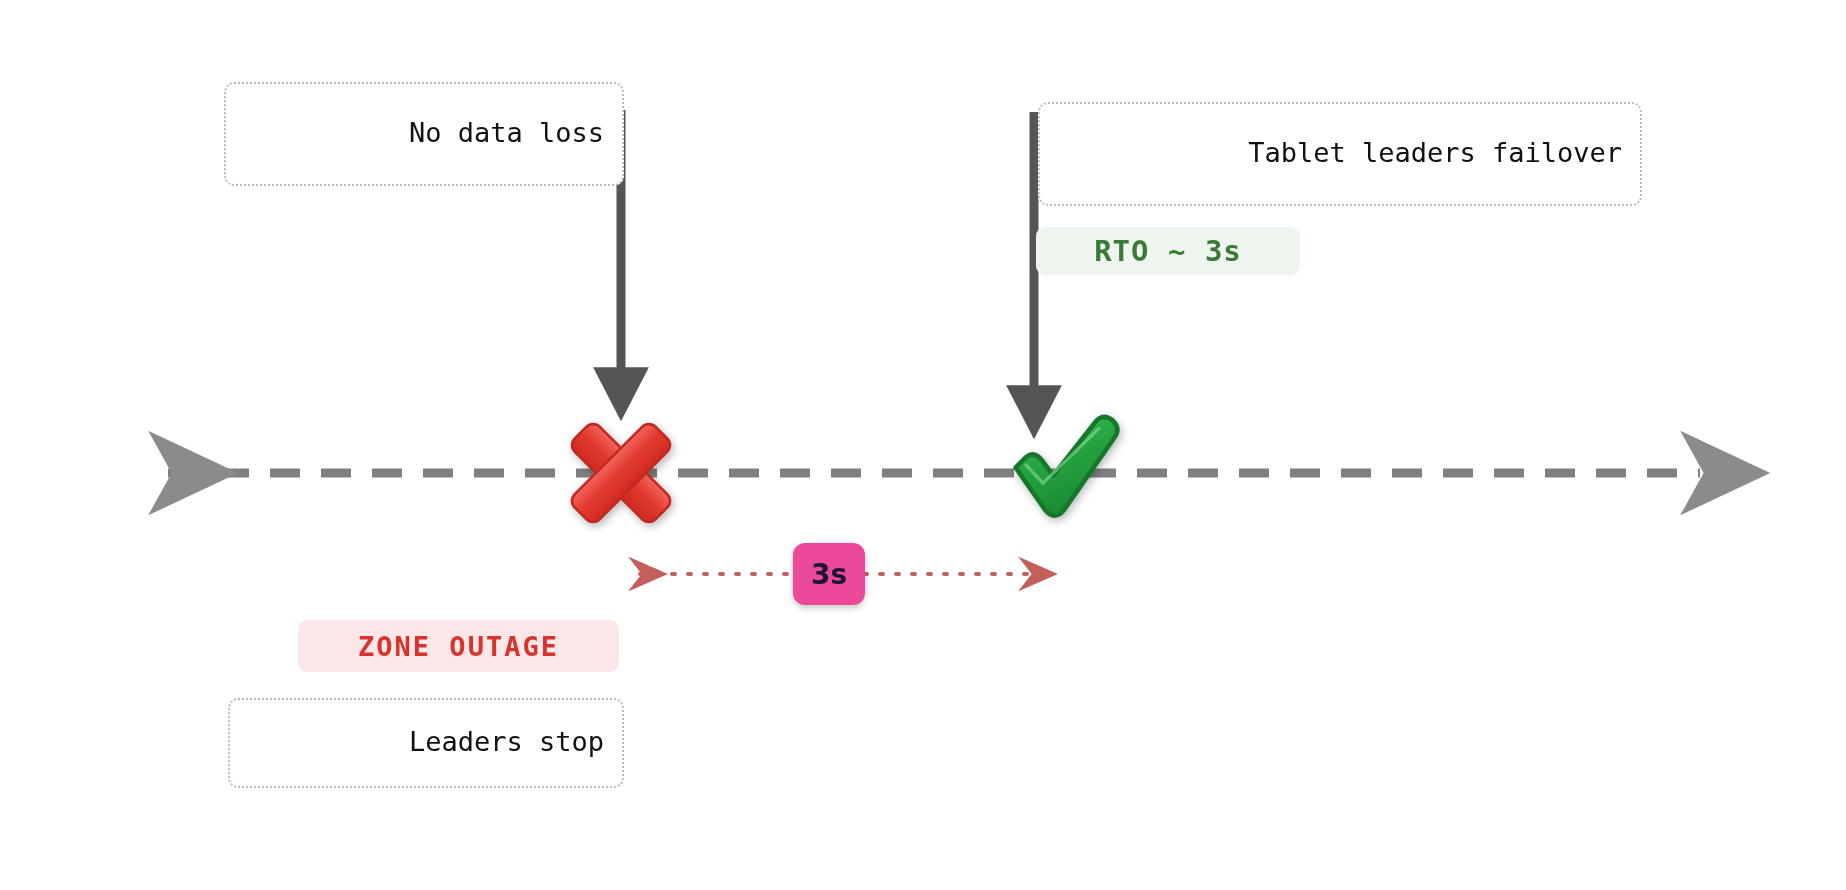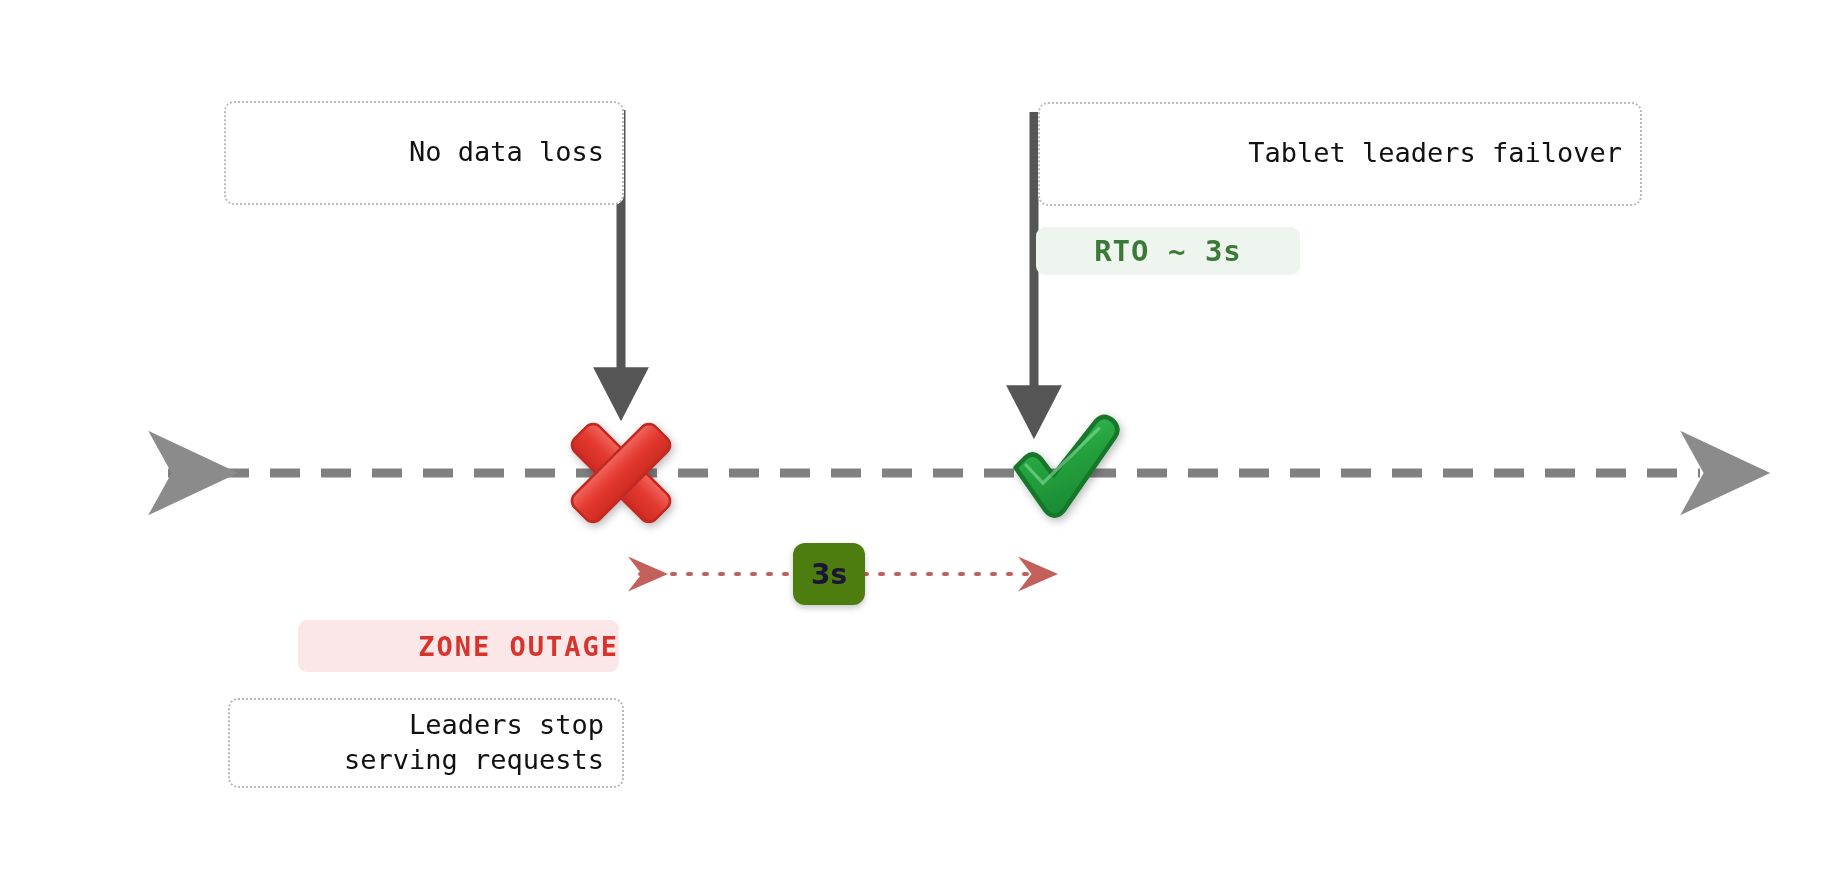--- a/index.html
+++ b/index.html
@@ -39,21 +39,21 @@
     align-items:center;
     justify-content:center;
     border-radius:9px;
     font-weight:bold;
     white-space:pre;
     font-family:"DejaVu Sans Mono","Liberation Mono",monospace;
   }
   .badge-green{background:#eef5ee;color:#3a7a36;font-size:29px;letter-spacing:1px;}
   .badge-red{background:#fbe7e7;color:#d6342c;font-size:27px;letter-spacing:2px;}
   .badge-yellow{
-    background:#4d7c0f;color:#1c1636;font-size:28px;border-radius:12px;
+    background:#ec4899;color:#1c1636;font-size:28px;border-radius:12px;
     box-shadow:0 3px 6px rgba(0,0,0,0.22);
     font-family:"DejaVu Sans","Liberation Sans",sans-serif;font-weight:bold;
   }
 
   
   .marker{
     position:absolute;
     display:flex;align-items:center;justify-content:center;
     font-family:"DejaVu Sans","Liberation Sans",sans-serif;
     line-height:1;
@@ -90,21 +90,21 @@
 
     <line x1="168" y1="473" x2="1700" y2="473" stroke="#808080" stroke-width="9" stroke-dasharray="30 21" marker-start="url(#axArrowL)" marker-end="url(#axArrowR)"></line>
 
     <line x1="621" y1="110" x2="621" y2="378" stroke="#555555" stroke-width="9" marker-end="url(#dropHead)"></line>
 
     <line x1="1034" y1="112" x2="1034" y2="396" stroke="#555555" stroke-width="9" marker-end="url(#dropHead)"></line>
 
     <line x1="640" y1="574" x2="1030" y2="574" stroke="#c4605c" stroke-width="4" stroke-dasharray="3 13" stroke-linecap="round" marker-start="url(#msArrowL)" marker-end="url(#msArrowR)"></line>
   </svg>
 
-  <div class="note" style="left:224px;top:101px;width:400px;height:104px;">
+  <div class="note" style="left:224px;top:82px;width:400px;height:104px;">
     <span class="nline">No data loss</span>
   </div>
 
 
   <div class="note" style="left:1038px;top:102px;width:604px;height:104px;padding-left:31px;">
     <span class="nline">Tablet leaders failover</span>
   </div>
 
   <div class="badge badge-green" style="left:1036px;top:227px;width:264px;height:48px;">
     <span>RTO ~ 3s</span>
@@ -137,22 +137,21 @@
       </defs>
       <path d="M12,52 L20,44 Q26,39 32,46 L41,58 L74,16 Q80,10 87,16 Q93,22 88,29 L49,85 Q42,93 35,85 Z" fill="url(#cg)" stroke="#14772b" stroke-width="3.5" stroke-linejoin="round"></path>
       <path d="M20,50 L33,64 L76,22" fill="none" stroke="#8fe2a3" stroke-width="2.5" stroke-linecap="round" opacity="0.55"></path>
     </svg>
   </div>
 
   <div class="badge badge-yellow" style="left:793px;top:543px;width:72px;height:62px;">
     <span>3s</span>
   </div>
 
-  <div class="badge badge-red" style="left:298px;top:620px;width:321px;height:52px;justify-content:flex-end;">
+  <div class="badge badge-red" style="left:298px;top:620px;width:321px;height:52px;">
     <span>ZONE OUTAGE</span>
   </div>
 
   <div class="note" style="left:228px;top:698px;width:396px;height:90px;">
     <span class="nline">Leaders stop</span>
-    <span class="nline">serving requests</span>
   </div>
 
 </div>
 
 </body></html>

